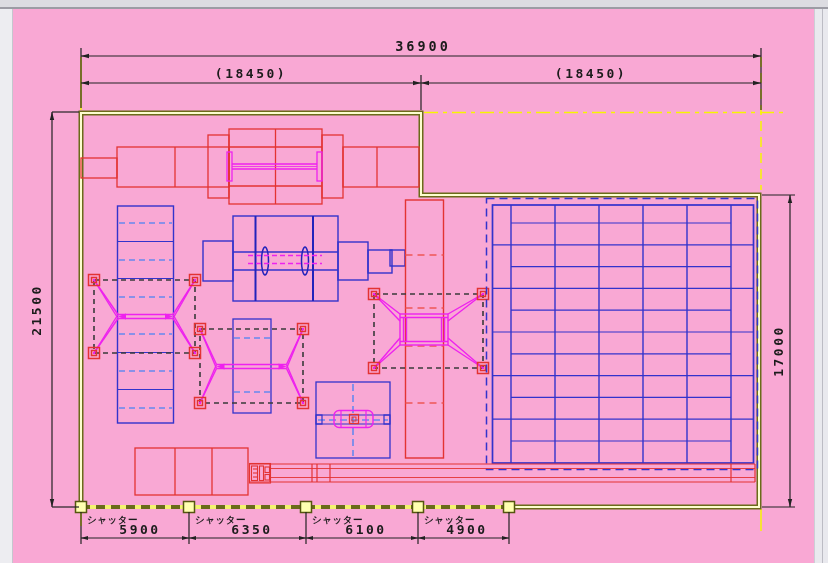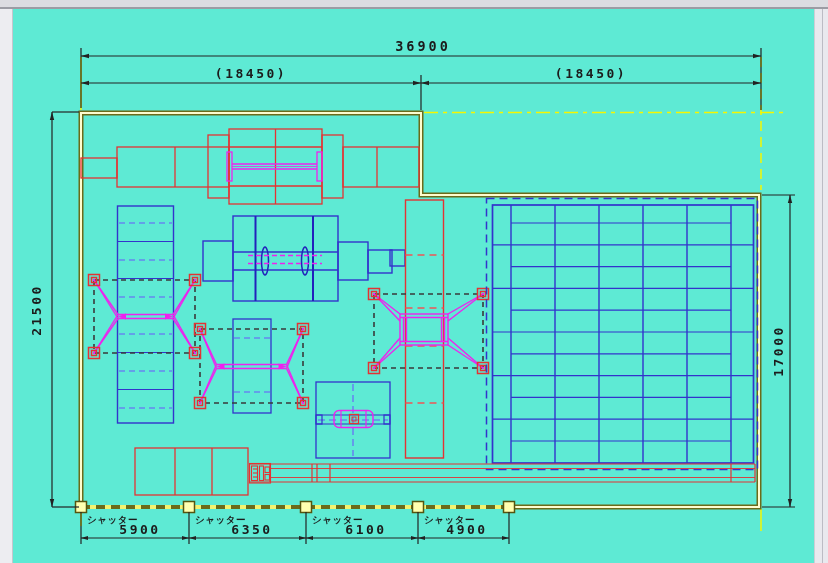--- a/index.html
+++ b/index.html
@@ -1,16 +1,16 @@
 <!DOCTYPE html>
 <html><head>
 <meta charset="utf-8">
 <style>
   html,body{margin:0;padding:0;background:#ffffff;}
-  .stage{position:relative;width:828px;height:563px;background:#5eead4;overflow:hidden;
+  .stage{position:relative;width:828px;height:563px;background:#f9a8d4;overflow:hidden;
          font-family:"DejaVu Sans Mono","Liberation Mono",monospace;}
   .chrome-top{position:absolute;left:0;top:0;width:828px;height:7px;background:#dcdce1;
               border-bottom:2px solid #9c9ca4;}
   .chrome-left{position:absolute;left:0;top:9px;width:12px;height:554px;background:#ededf1;
                border-right:1px solid #c6c6ce;}
   .chrome-right{position:absolute;left:814px;top:9px;width:14px;height:554px;background:#e9e9ee;
                 border-left:1px solid #cdcdd5;}
   .chrome-right-line{position:absolute;left:822px;top:9px;width:1px;height:554px;background:#bcbcc4;}
   svg{position:absolute;left:0;top:0;}
   text{fill:#1c1c1c;}

